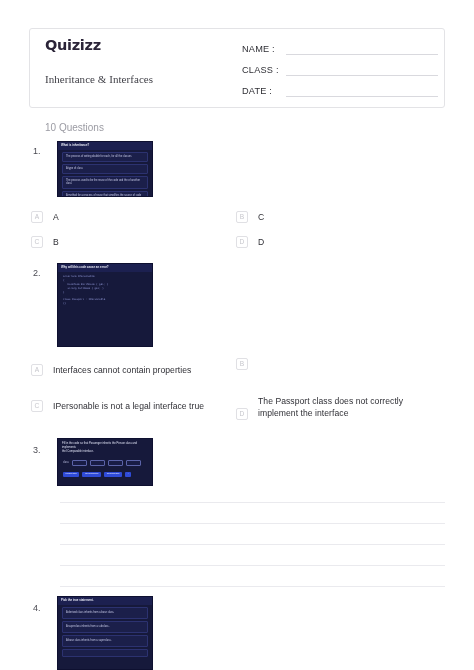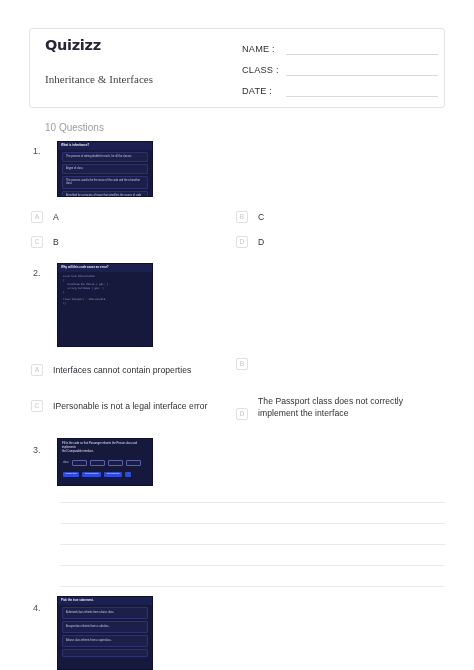--- a/index.html
+++ b/index.html
@@ -197,21 +197,21 @@
 
   <div class="opt" style="left:31px; top:364px; width:195px;text-align:right;">
     <span class="opt-badge">A</span>
     <span class="opt-text">Interfaces cannot contain properties</span>
   </div>
   <div class="opt" style="left:236px; top:358px; width:200px;">
     <span class="opt-badge">B</span>
   </div>
   <div class="opt" style="left:31px; top:400px; width:205px;">
     <span class="opt-badge">C</span>
-    <span class="opt-text">IPersonable is not a legal interface error</span>
+    <span class="opt-text">IPersonable is not a legal interface true</span>
   </div>
   <div class="opt" style="left:236px; top:395px; width:205px;align-items:flex-end;">
     <span class="opt-badge">D</span>
     <span class="opt-text">The Passport class does not correctly implement the interface</span>
   </div>
 
   <div class="q-num" style="left:33px; top:445px;">3.</div>
   <div class="q-thumb" style="left:57px; top:438px; width:96px; height:48px;">
     <div class="fib-text">
       <span>Fill in the code so that Passenger inherits the Person class and implements</span><br>

